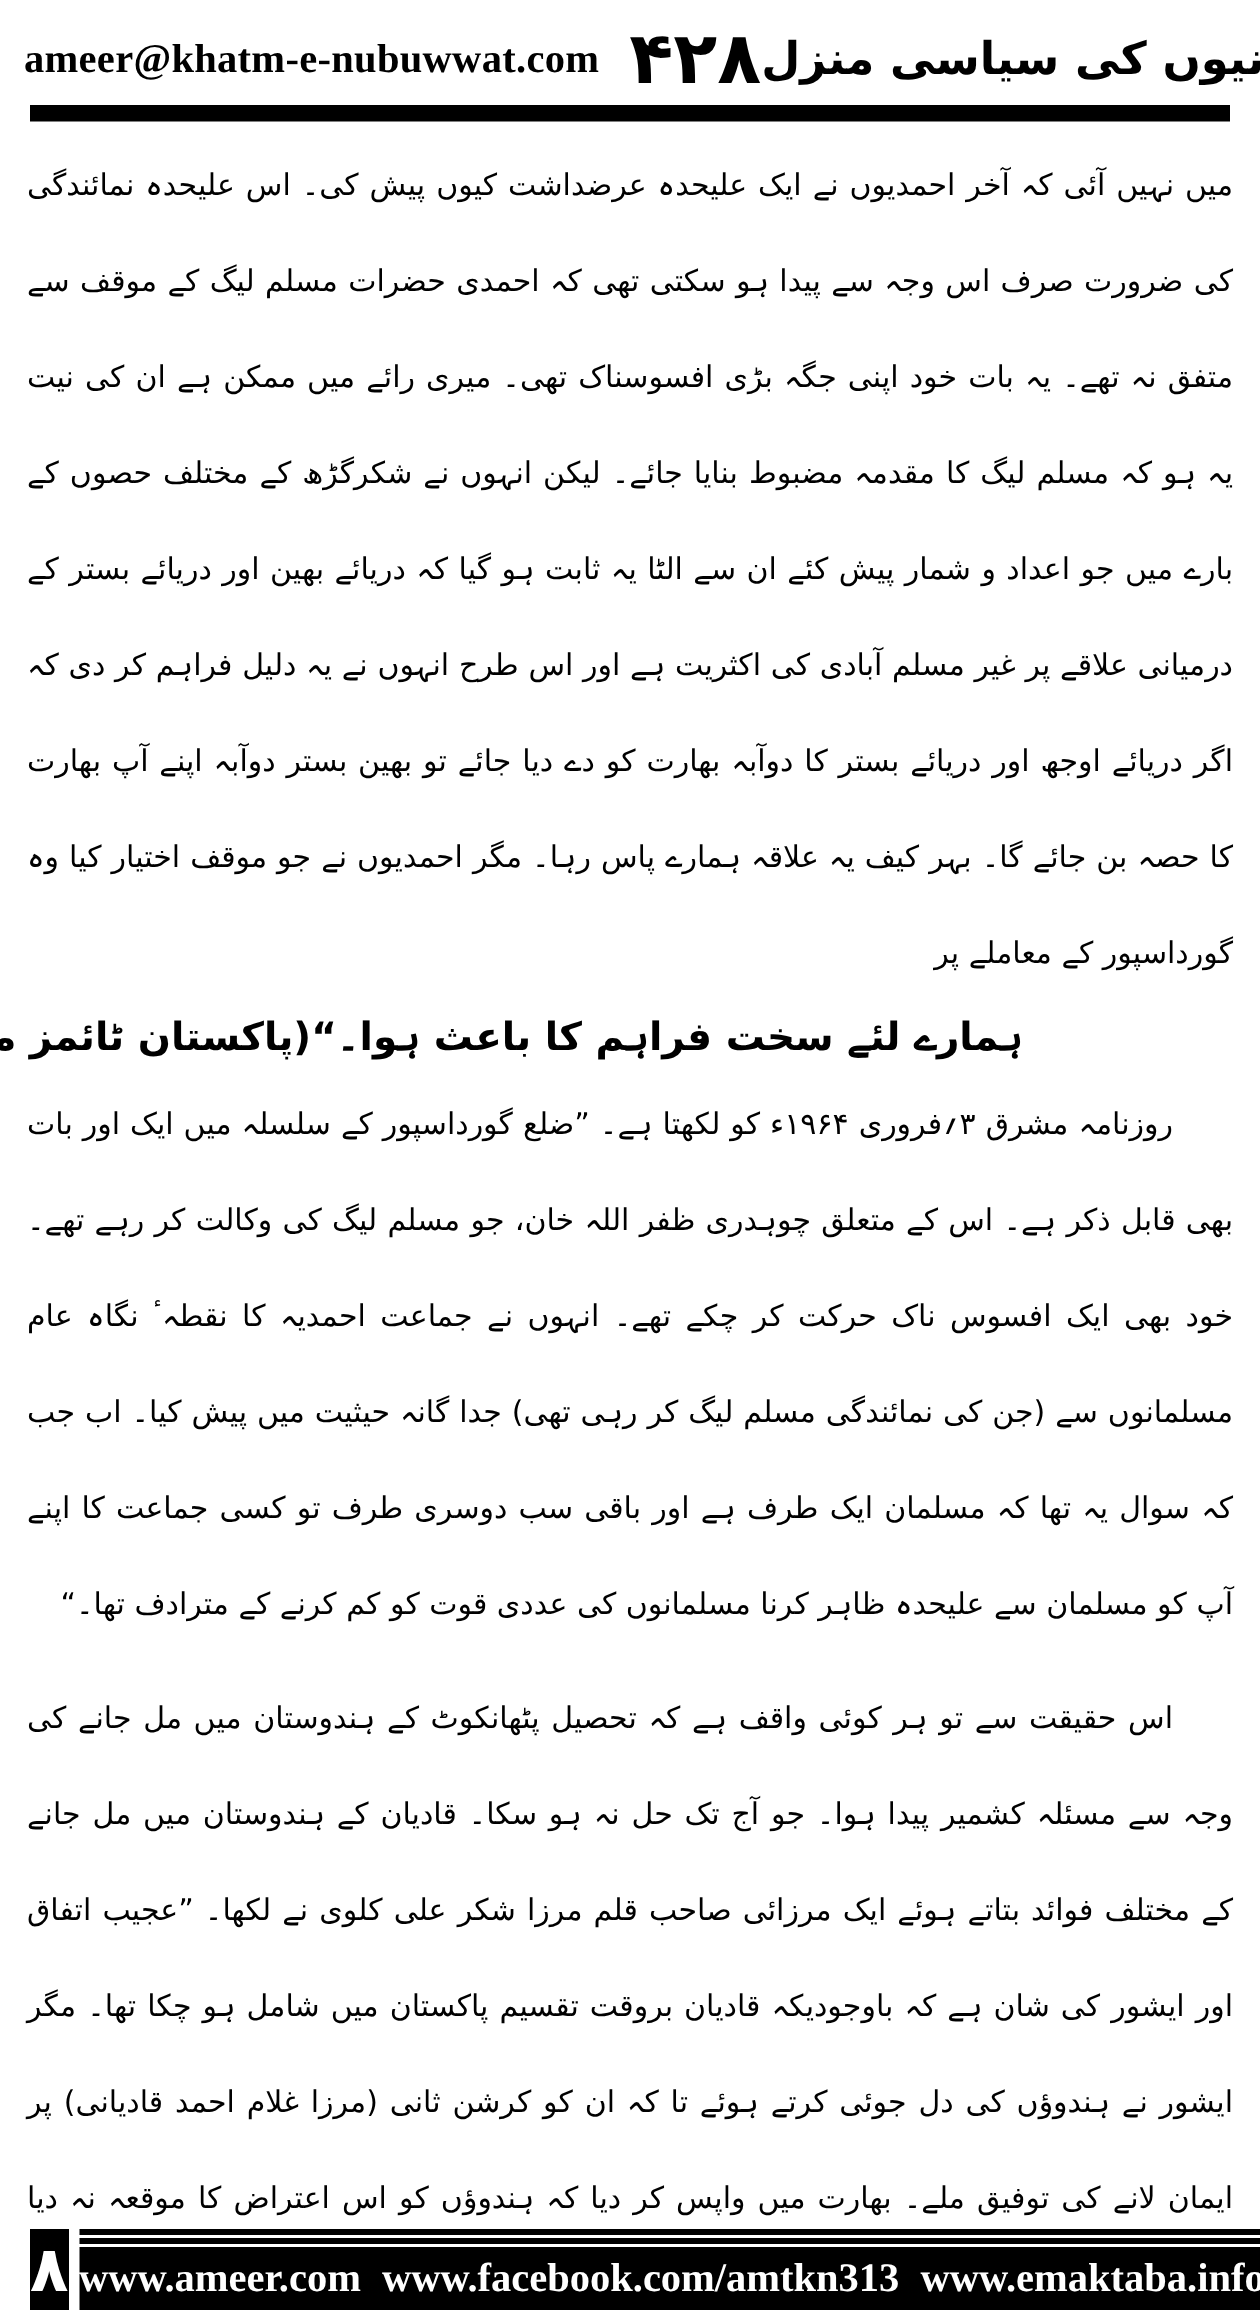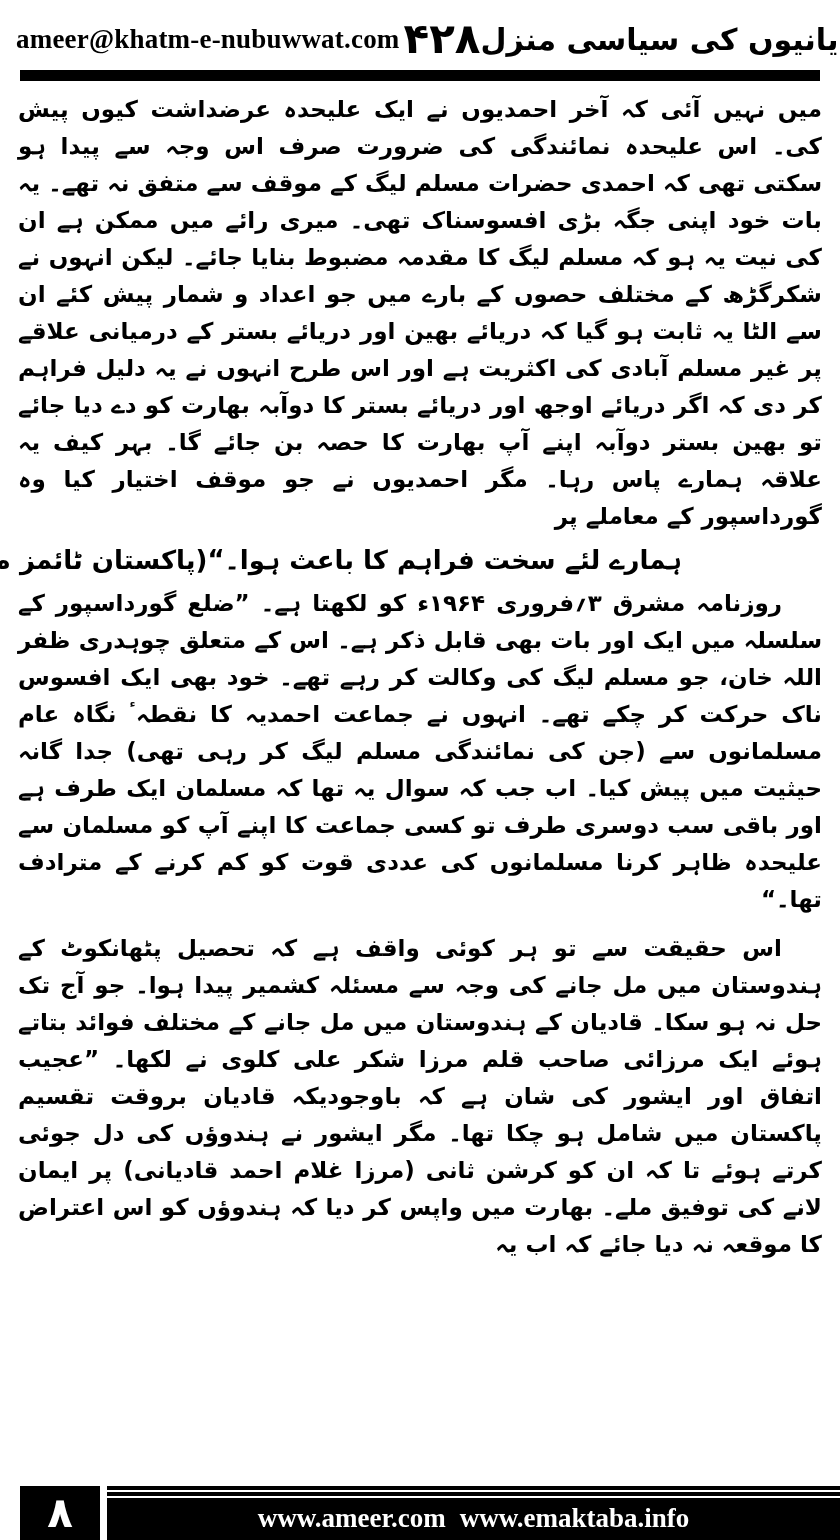--- a/index.html
+++ b/index.html
@@ -24,23 +24,23 @@
   .header-email {
     font-family:"Liberation Serif", serif;
     font-weight:bold;
     font-size:27px;
     letter-spacing:0.2px;
     white-space:nowrap;
   }
   .header-pagenum {
     font-family:"DejaVu Sans", sans-serif;
     font-weight:bold;
-    font-size:42px;
+    font-size:48px;
     line-height:1;
-    margin-left:4px;
+    margin-left:20px;
     white-space:nowrap;
   }
   .header-title {
     flex:1;
     direction:rtl;
     text-align:right;
     font-weight:bold;
     font-size:30px;
     white-space:nowrap;
     padding-right:4px;
@@ -49,23 +49,23 @@
     height:11px;
     background:#000;
     margin:8px 20px 0 20px;
   }
   
   .body {
     direction:rtl;
     padding:10px 18px 0 18px;
   }
   .para {
-    font-weight:bold;
-    font-size:23px;
-    line-height:37px;
+    font-weight:normal;
+    font-size:20px;
+    line-height:64px;
     text-align:justify;
     text-justify:inter-word;
   }
   .para.indent { text-indent:40px; }
   .p3 { margin-top:12px; }
   .quoteline {
     display:flex;
     justify-content:space-between;
     align-items:baseline;
     font-weight:bold;
@@ -142,17 +142,18 @@
     <p class="para indent p3">اس حقیقت سے تو ہر کوئی واقف ہے کہ تحصیل پٹھانکوٹ کے ہندوستان میں مل جانے کی وجہ سے مسئلہ کشمیر پیدا ہوا۔ جو آج تک حل نہ ہو سکا۔ قادیان کے ہندوستان میں مل جانے کے مختلف فوائد بتاتے ہوئے ایک مرزائی صاحب قلم مرزا شکر علی کلوی نے لکھا۔ ”عجیب اتفاق اور ایشور کی شان ہے کہ باوجودیکہ قادیان بروقت تقسیم پاکستان میں شامل ہو چکا تھا۔ مگر ایشور نے ہندوؤں کی دل جوئی کرتے ہوئے تا کہ ان کو کرشن ثانی (مرزا غلام احمد قادیانی) پر ایمان لانے کی توفیق ملے۔ بھارت میں واپس کر دیا کہ ہندوؤں کو اس اعتراض کا موقعہ نہ دیا جائے کہ اب یہ</p>
 
   </div>
 
   <div class="footer">
     <div class="footer-pagebox">
       <span>۸</span>
     </div>
     <div class="footer-urlbar">
       <span>www.ameer.com</span>
+      <span>www.facebook.com/amtkn313</span>
       <span>www.emaktaba.info</span>
     </div>
   </div>
 
 </div>
 
 </body></html>

